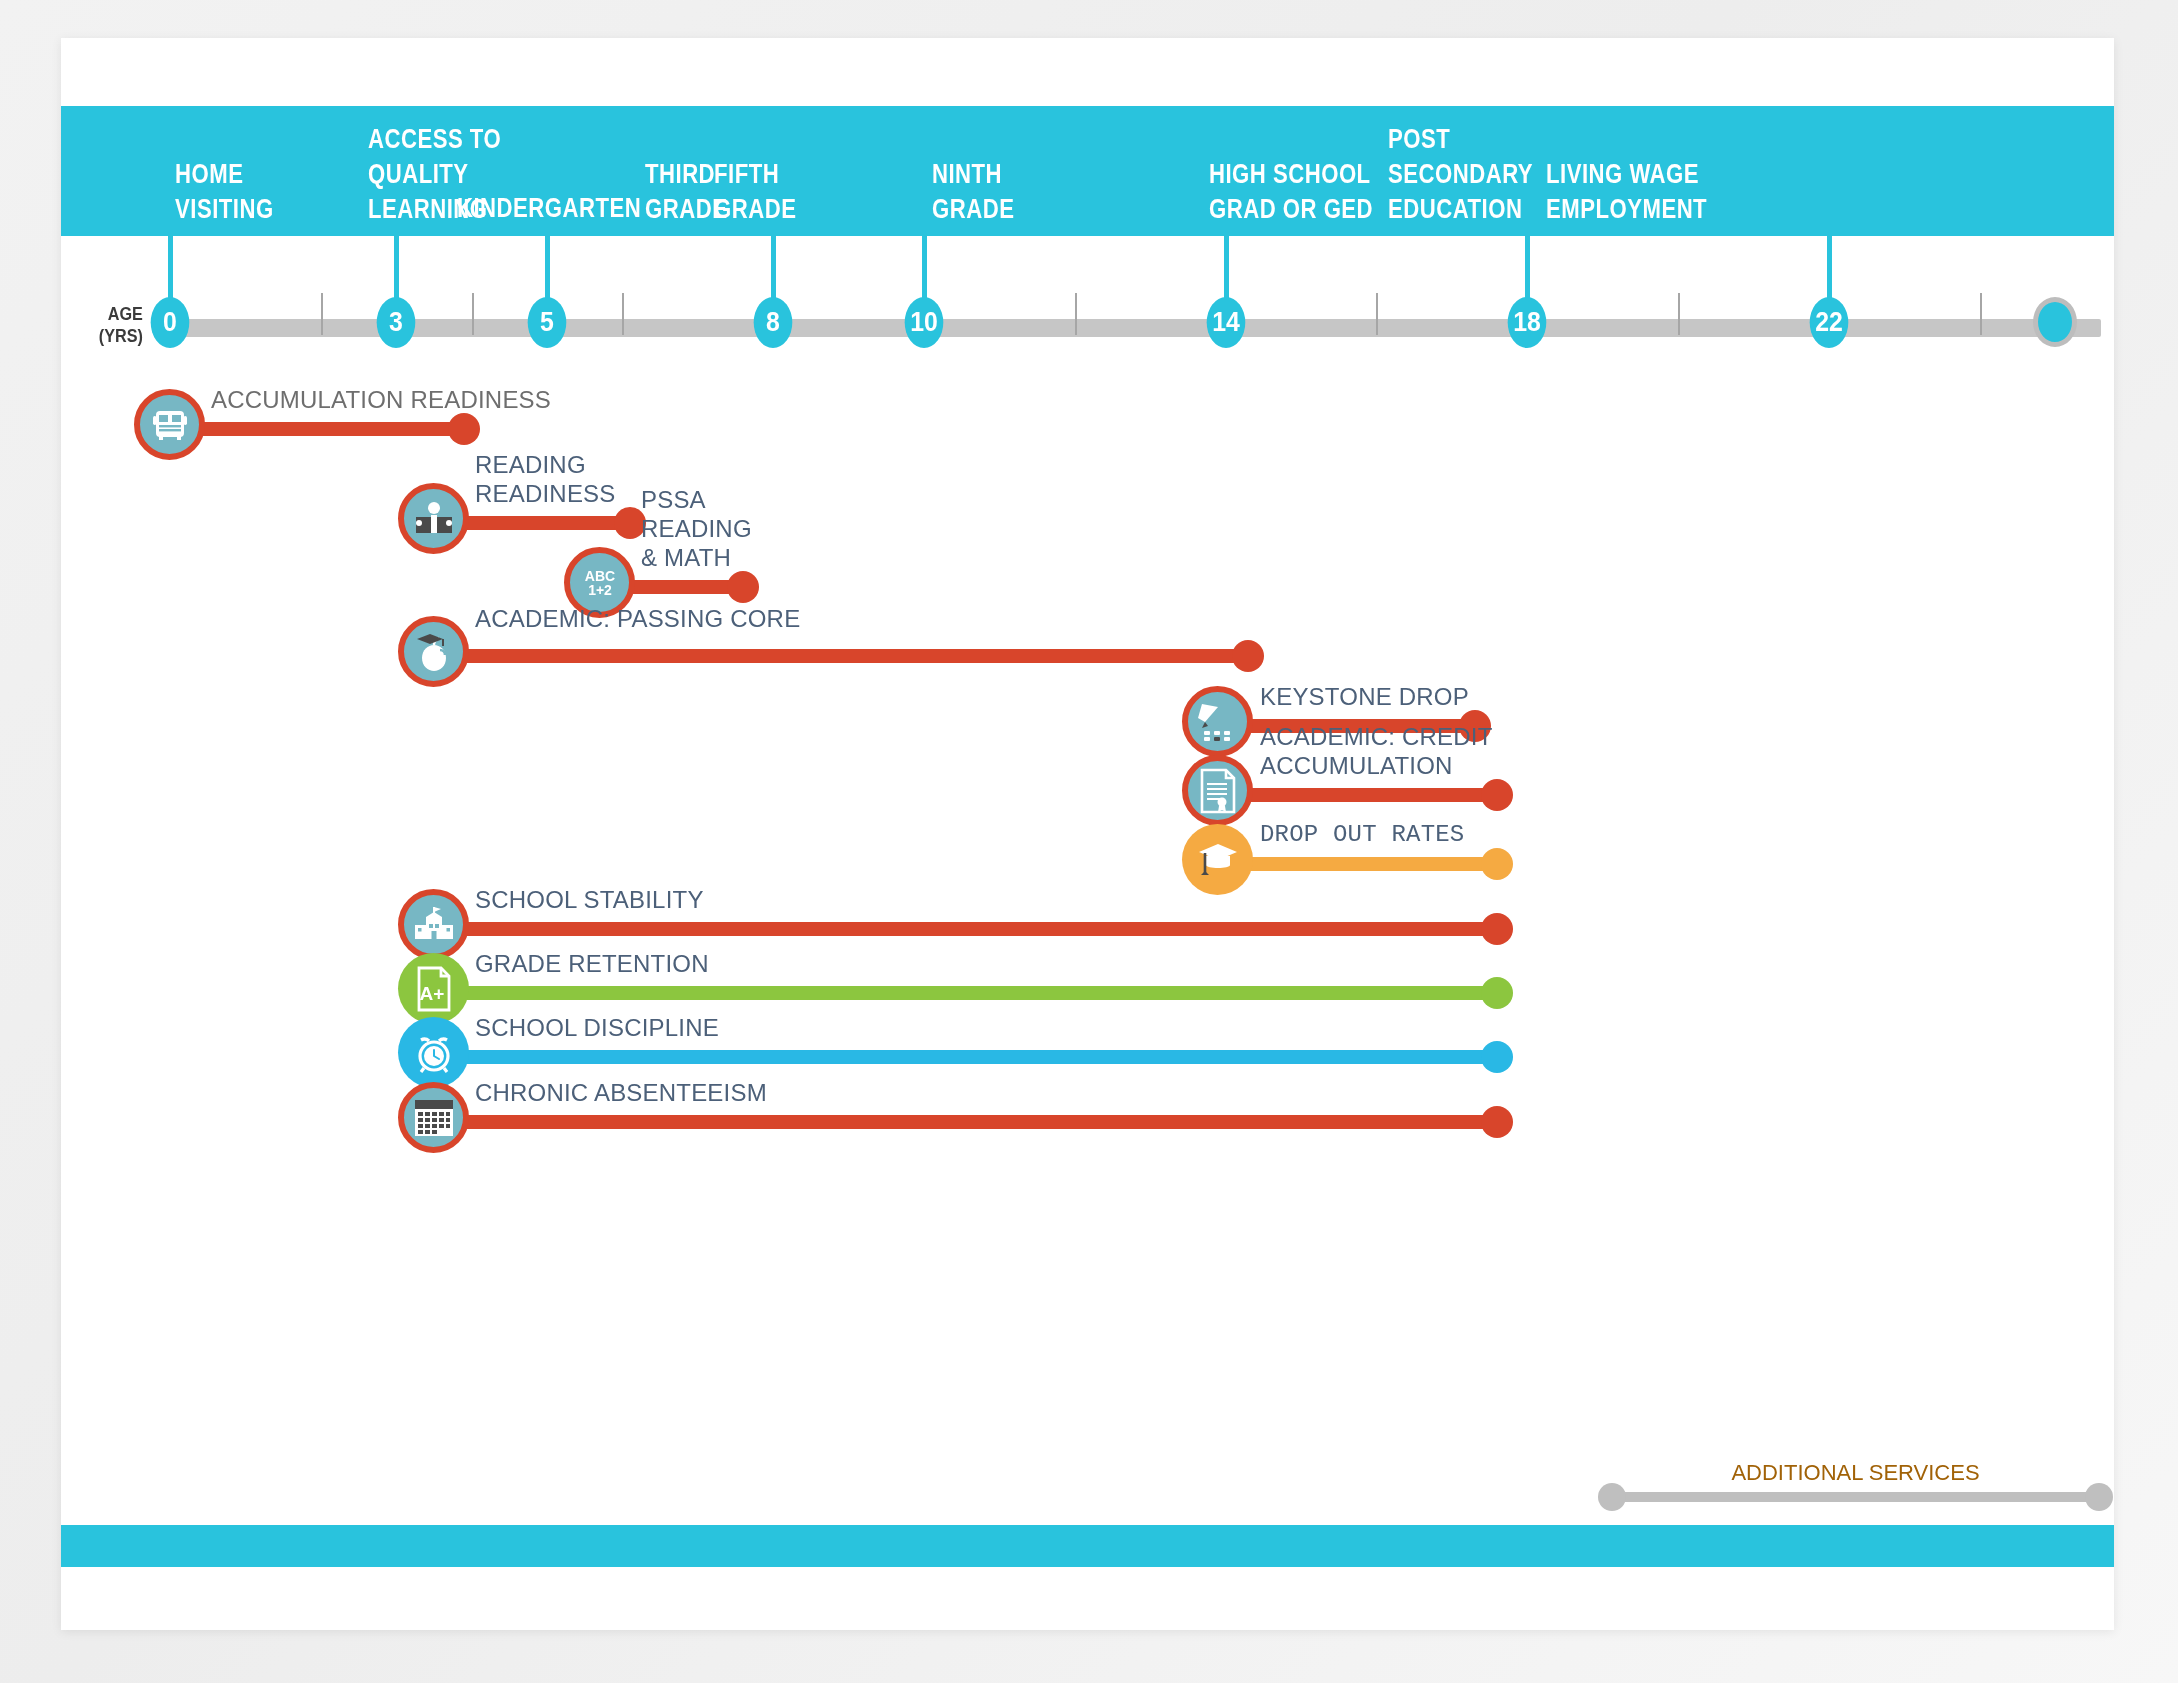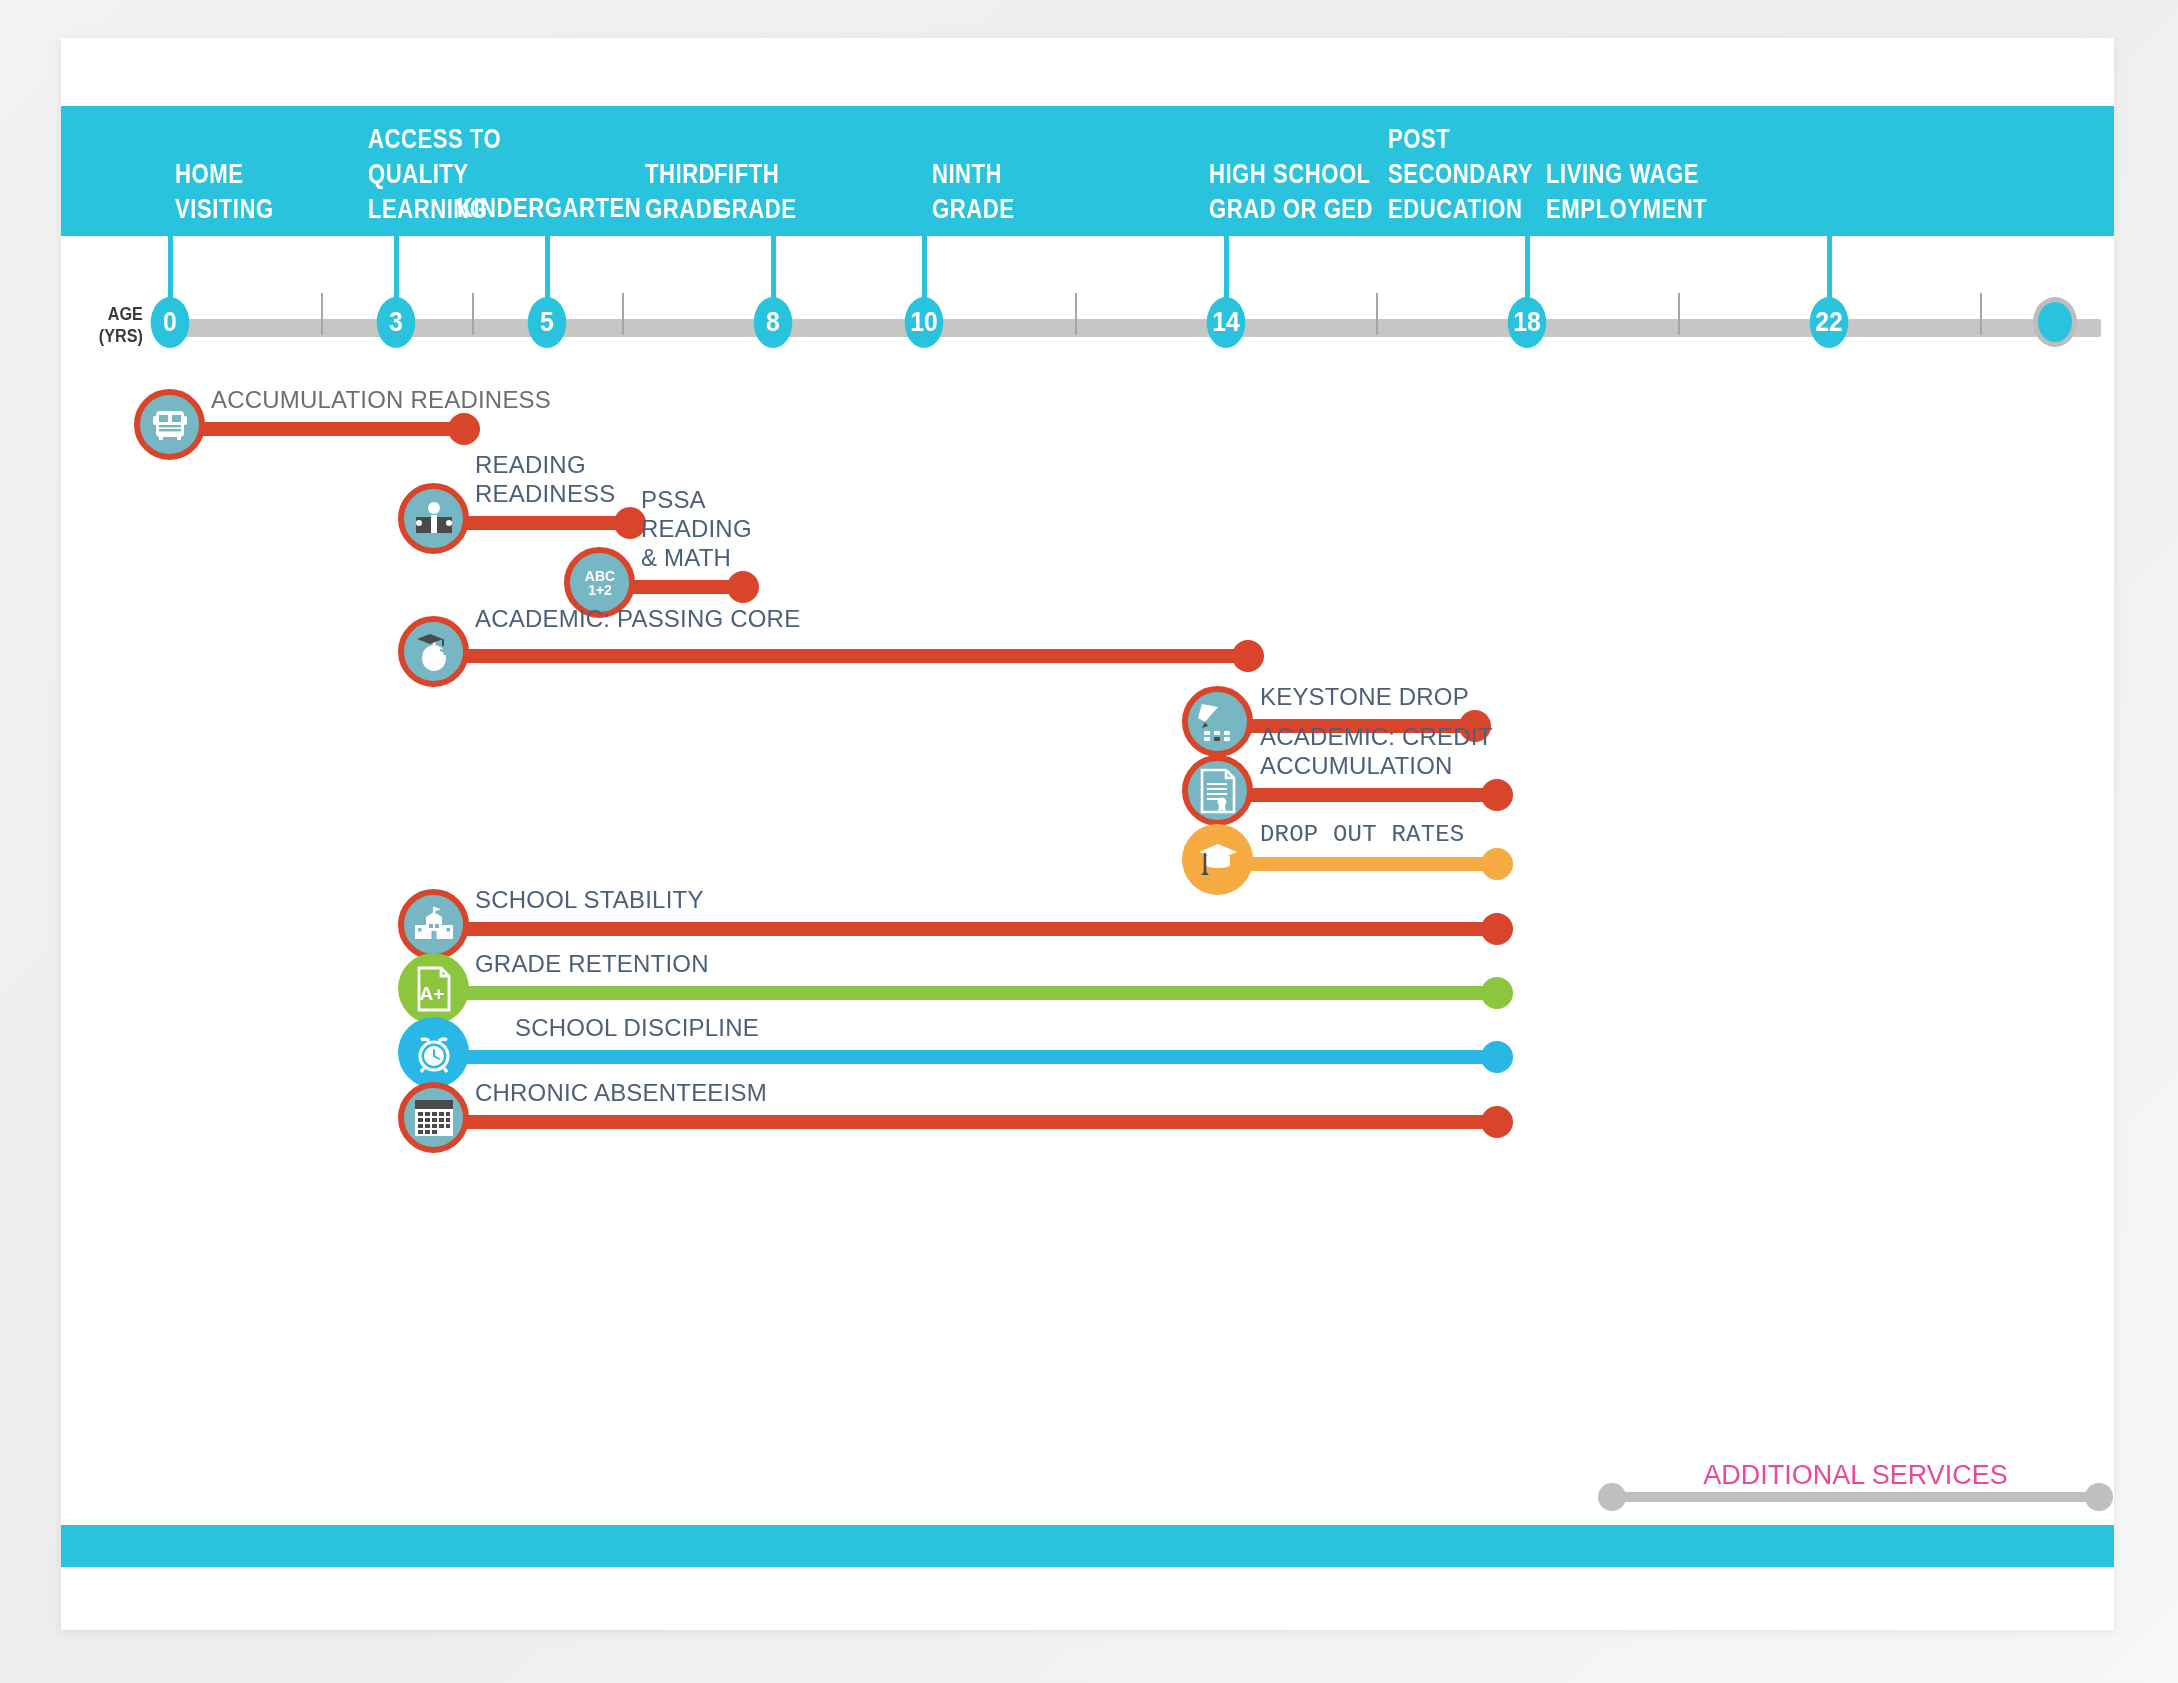--- a/index.html
+++ b/index.html
@@ -77,21 +77,21 @@
     letter-spacing:0.2px;color:#4c6079;
   }
   .row-label.gray{color:#6e6e6e;}
 
   
   #addl{position:absolute;left:1537px;top:1424px;width:515px;height:59px;}
   #addl-bar{position:absolute;left:14px;top:30px;width:487px;height:10px;background:#bfbfbf;}
   .addl-dot{position:absolute;top:21px;width:28px;height:28px;border-radius:50%;background:#bfbfbf;}
   #addl-label{
     position:absolute;left:0;top:-2px;width:515px;text-align:center;
-    color:#ec4899;font-size:27px;
+    color:#a16207;font-size:22px;
   }
 
   
   #footer-band{position:absolute;left:0;top:1487px;width:2053px;height:42px;background:#29c3dd;}
 </style>
 </head>
 <body>
 
 <div id="card">
 
@@ -309,21 +309,21 @@
             <circle cx="22" cy="25" r="14" fill="none" stroke="#ffffff" stroke-width="3.2"></circle>
             <circle cx="22" cy="25" r="10" fill="#ffffff"></circle>
             <g stroke="#29b8e5" stroke-width="2" stroke-linecap="round">
               <path d="M22 25V19M22 25l5 3"></path>
             </g>
             <path d="M9 9a7 7 0 0 1 8 1" stroke="#ffffff" stroke-width="3.4" fill="none"></path>
             <path d="M35 9a7 7 0 0 0-8 1" stroke="#ffffff" stroke-width="3.4" fill="none"></path>
             <path d="M12 37l-3 4M32 37l3 4" stroke="#ffffff" stroke-width="3.2"></path>
           </svg>
         </div>
-        <div class="row-label" style="color: rgb(76, 96, 121); left: 414px; top: 10px; margin-left: 40px;">SCHOOL DISCIPLINE</div>
+        <div class="row-label" style="color: rgb(76, 96, 121); left: 414px; top: 10px;">SCHOOL DISCIPLINE</div>
       </div>
       <div class="row" style="left: 0px; top: 1030px; width: 2053px;">
         <div class="bar" style="left: 373px; width: 1063px; background: rgb(216, 69, 43);"></div>
         <div class="dot" style="left: 1436px; background: rgb(216, 69, 43);"></div>
         <div class="icon-circle ringed" style="left: 337px;">
           <svg width="44" height="42" viewBox="0 0 44 42">
             <rect x="3" y="3" width="38" height="9" fill="#4a4a4a"></rect>
             <rect x="3" y="12" width="38" height="27" fill="#ffffff"></rect>
             <g fill="#4a4a4a">
     <rect x="6" y="15" width="5" height="4"></rect>

